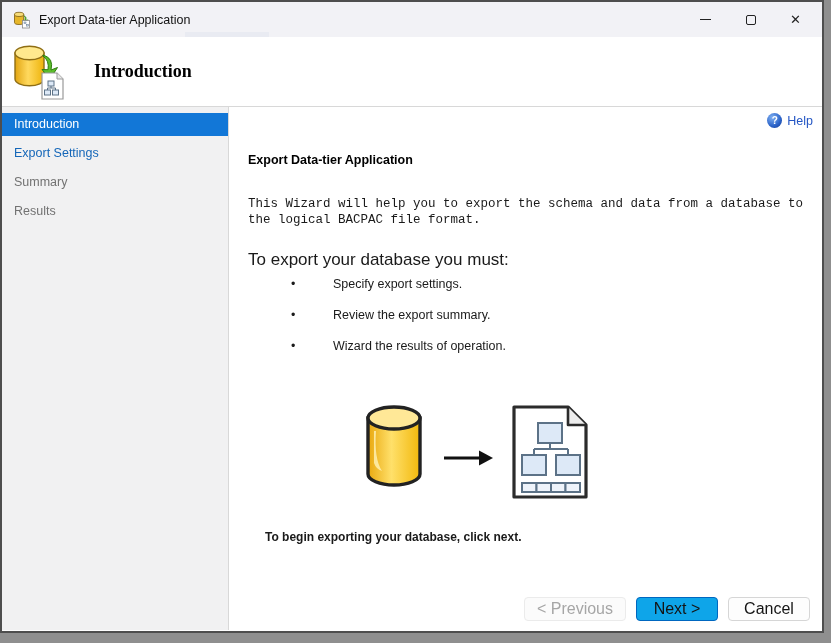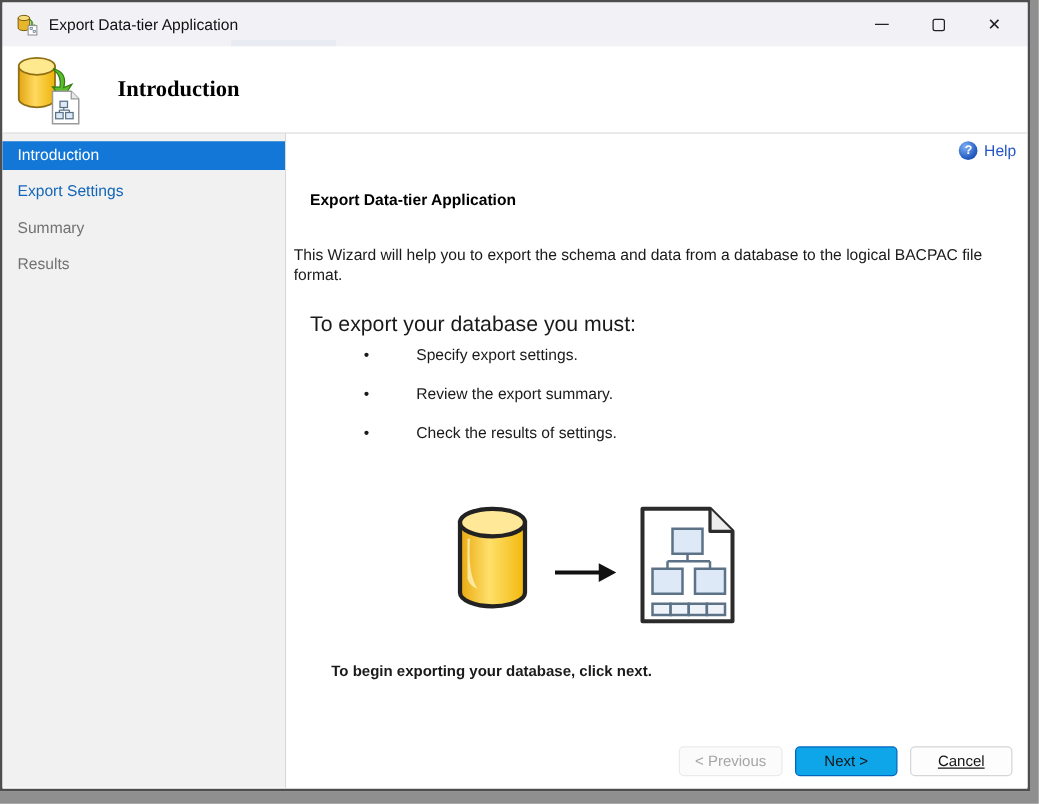--- a/index.html
+++ b/index.html
@@ -71,47 +71,47 @@
     display:flex; align-items:center; gap:5px;
     color:#2456c4; font-size:12.5px; cursor:pointer;
   }
   .help-icon {
     width:15px; height:15px; border-radius:50%;
     background:radial-gradient(circle at 35% 30%, #7fb0f2, #2a62c8 60%, #16398f);
     color:#fff; font-size:10px; font-weight:bold;
     display:flex; align-items:center; justify-content:center;
   }
   .c-heading { position:absolute; top:46px; left:19px; font-size:12.5px; font-weight:bold; color:#000; }
-  .c-intro   { position:absolute; top:89px; left:6px; width:575px; font-size:12.5px; line-height:16px; color:#1a1a1a; }
+  .c-intro   { position:absolute; top:89px; left:19px; width:575px; font-size:12.5px; line-height:16px; color:#1a1a1a;font-family:Liberation Mono, monospace; }
   .c-listintro { position:absolute; top:143px; left:19px; font-size:17px; color:#1a1a1a; }
   .bullet-row { position:absolute; left:62px; font-size:12.5px; color:#1a1a1a; }
   .bullet-row .dot { display:inline-block; width:42px; }
   .b0 { top:170px; } .b1 { top:201px; } .b2 { top:232px; }
   .graphic { position:absolute; top:294px; left:113px; }
   .c-footer-text { position:absolute; top:423px; left:36px; font-size:12px; color:#1a1a1a;font-weight:bold; }
   .checkbox-row {
     position:absolute; top:442px; left:19px;
     display:flex; align-items:center; gap:8px;
     font-size:12.5px; color:#1a1a1a;
   }
   .checkbox {
     width:14px; height:14px; border:1px solid #767676; border-radius:3px;
     background:#fdfdfd; display:inline-block;
   }
   .btn-row { position:absolute; top:490px; right:12px; display:flex; gap:10px; }
   .btn {
     min-width:82px; height:24px; padding:0 12px;
-    border-radius:4px; font-size:12px;
+    border-radius:4px; font-size:16px;
     font-family:"Liberation Sans", sans-serif;
     display:flex; align-items:center; justify-content:center;
     cursor:default;
   }
   .btn-prev { background:#fbfbfb; border:1px solid #ebebeb; color:#a6a6a6; }
   .btn-next { background:#0ea5e9; border:1.4px solid #0067c0; color:#141414; }
-  .btn-cancel { background:#fdfdfd; border:1px solid #d6d6d6; color:#141414;text-decoration:underline; }
+  .btn-cancel { background:#fdfdfd; border:1px solid #d6d6d6; color:#141414; }
 </style>
 </head>
 <body>
 
 <div class="window">
 
   <div class="titlebar">
     <svg class="titlebar-icon" viewBox="0 0 18 18">
       <path d="M1.5 3.4 v8 a4.6 2.1 0 0 0 9.2 0 v-8 z" fill="#e7b62a" stroke="#7a5c10" stroke-width="0.8"></path>
       <ellipse cx="6.1" cy="3.4" rx="4.6" ry="2.1" fill="#f7dc7a" stroke="#7a5c10" stroke-width="0.8"></ellipse>
@@ -179,21 +179,21 @@
 
       <div class="c-listintro">To export your database you must:</div>
 
       <div class="bullet-row b0">
         <span class="dot">•</span><span>Specify export settings.</span>
       </div>
       <div class="bullet-row b1">
         <span class="dot">•</span><span>Review the export summary.</span>
       </div>
       <div class="bullet-row b2">
-        <span class="dot">•</span><span>Check the results of settings.</span>
+        <span class="dot">•</span><span>Wizard the results of operation.</span>
       </div>
 
       <svg class="graphic" width="250" height="102" viewBox="0 0 250 102">
         <defs>
           <linearGradient id="goldB" x1="0" y1="0" x2="1" y2="0">
             <stop offset="0" stop-color="#e9a80f"></stop>
               <stop offset="0.45" stop-color="#ffe06a"></stop>
               <stop offset="1" stop-color="#f2b80c"></stop>
           </linearGradient>
         </defs>

